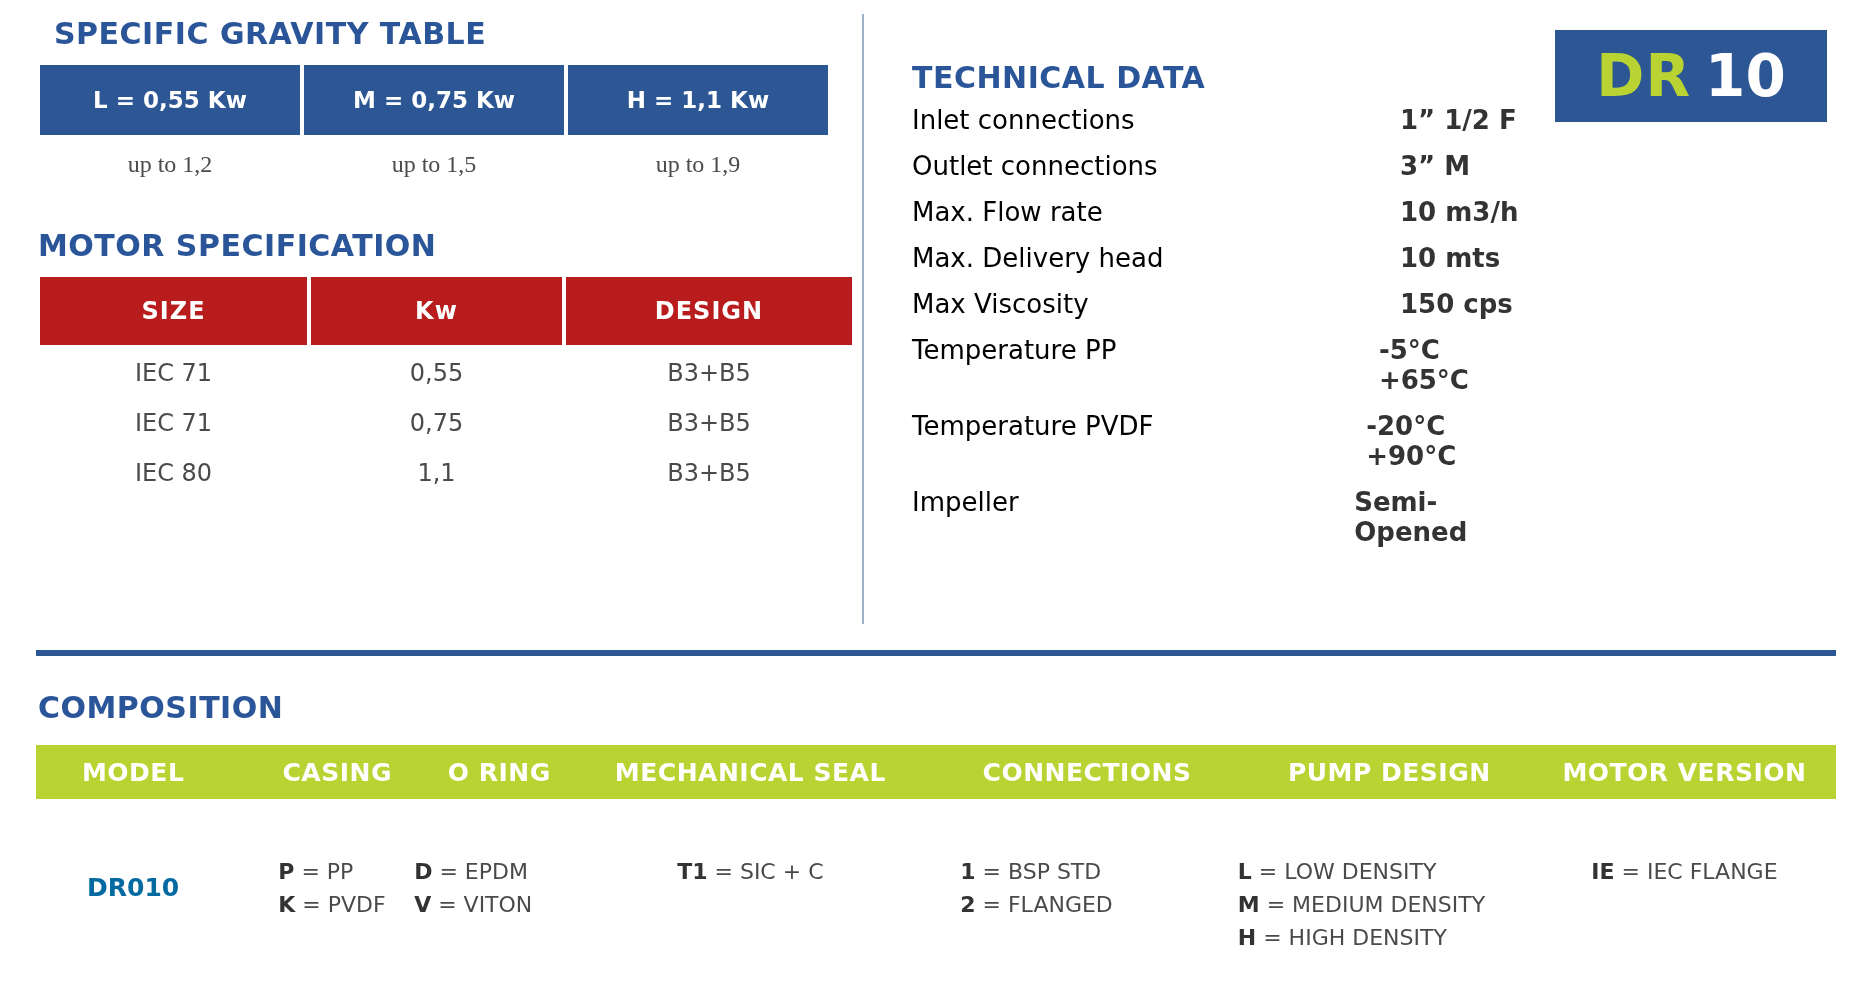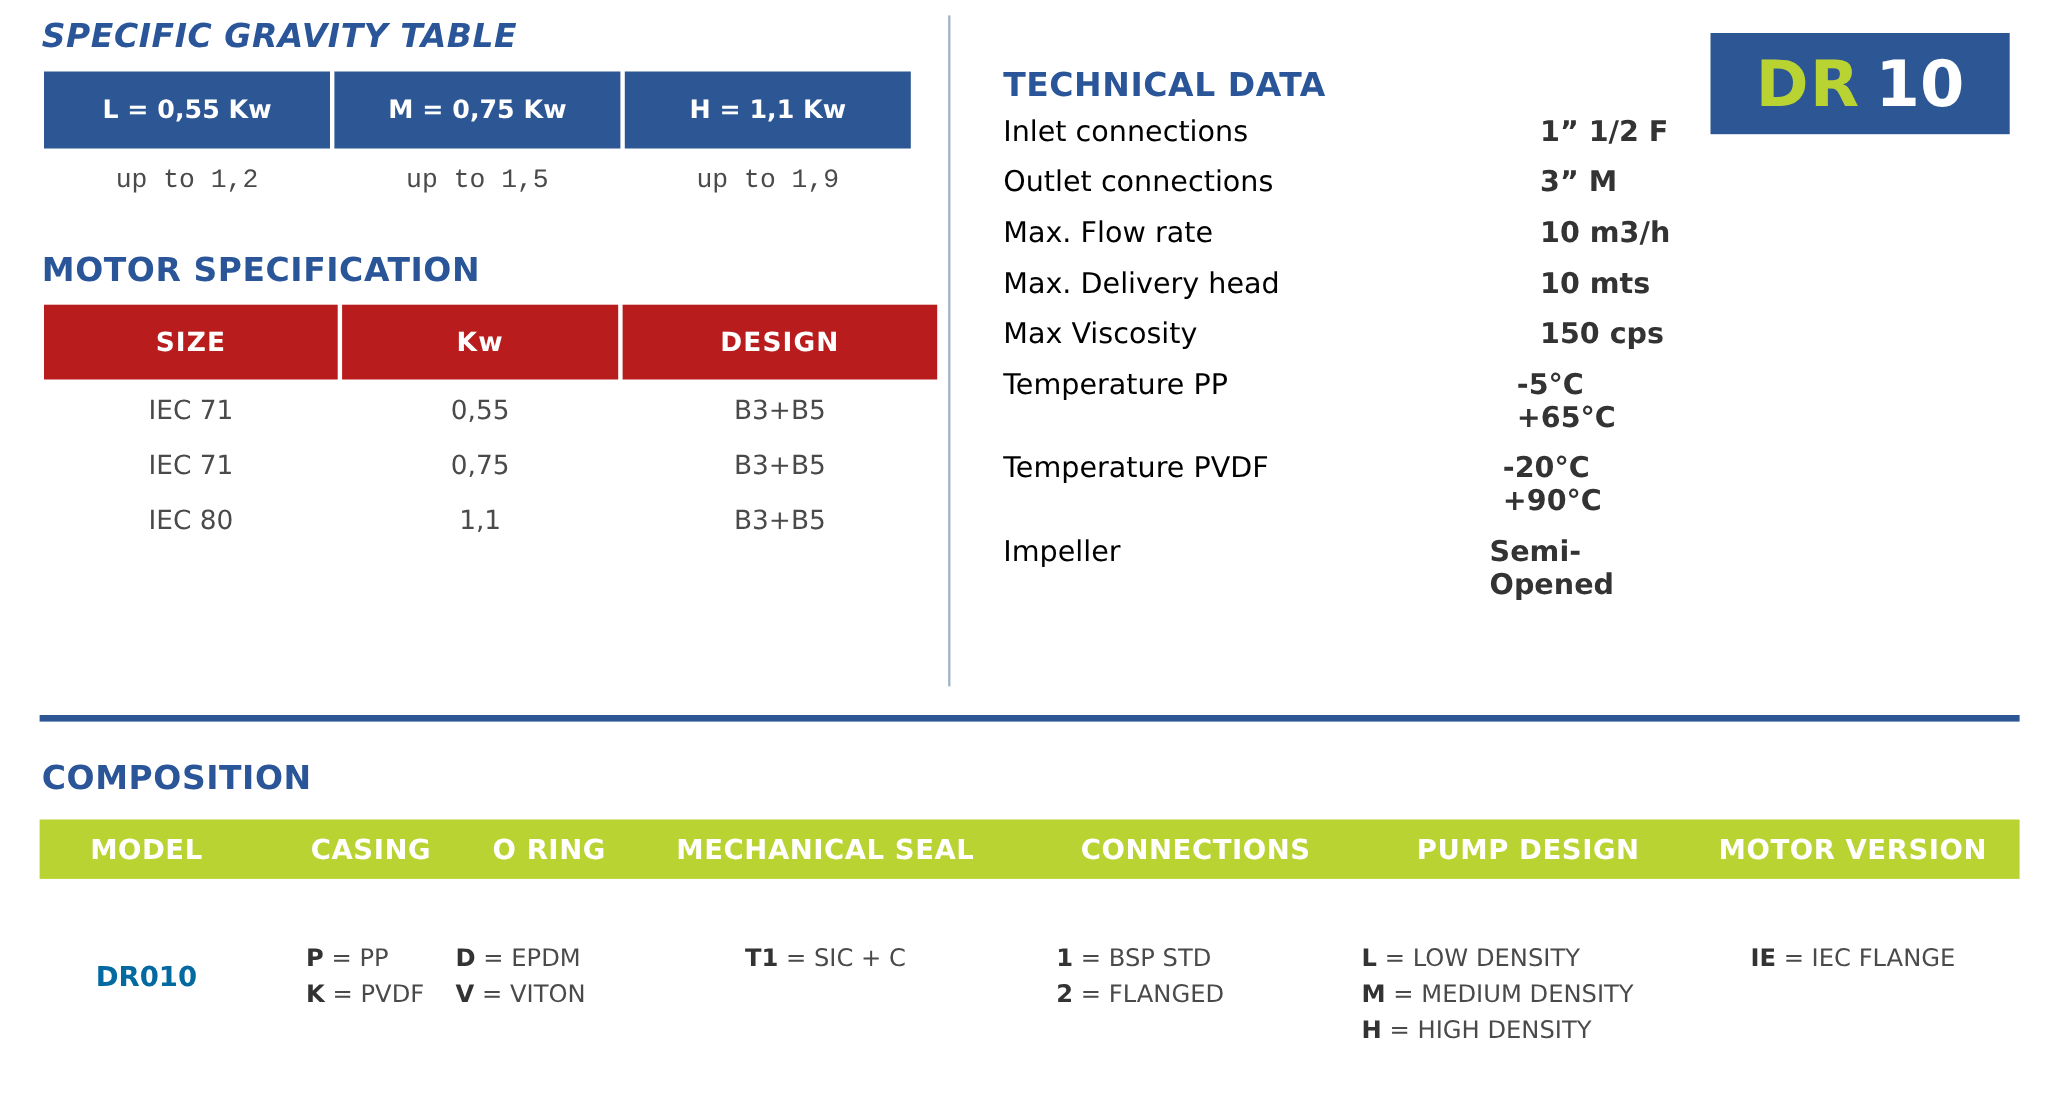--- a/index.html
+++ b/index.html
@@ -34,21 +34,21 @@
 
   
   .left-col {
     position: absolute;
     left: 36px;
     top: 16px;
     width: 820px;
   }
 
   
-  #sg-title { margin: 0 0 14px 2px; font-style: italic; }
+  #sg-title { margin: 0 0 14px 18px; }
 
   .sg-table {
     border-collapse: separate;
     border-spacing: 4px 0;
     margin-left: 0px;
   }
   .sg-table th {
     background: #2d5794;
     color: #ffffff;
     font-size: 23px;
@@ -56,21 +56,21 @@
     padding: 22px 30px;
     text-align: center;
     font-family: "DejaVu Sans", sans-serif;
     min-width: 200px;
   }
   .sg-table td {
     text-align: center;
     font-size: 24px;
     color: #4a4a4a;
     padding: 16px 0 6px 0;
-    font-family: Liberation Mono, monospace;
+    font-family: Liberation Serif, serif;
   }
 
   
   #motor-title { margin: 44px 0 14px 2px; }
 
   .motor-table {
     border-collapse: separate;
     border-spacing: 4px 0;
   }
   .motor-table th {

